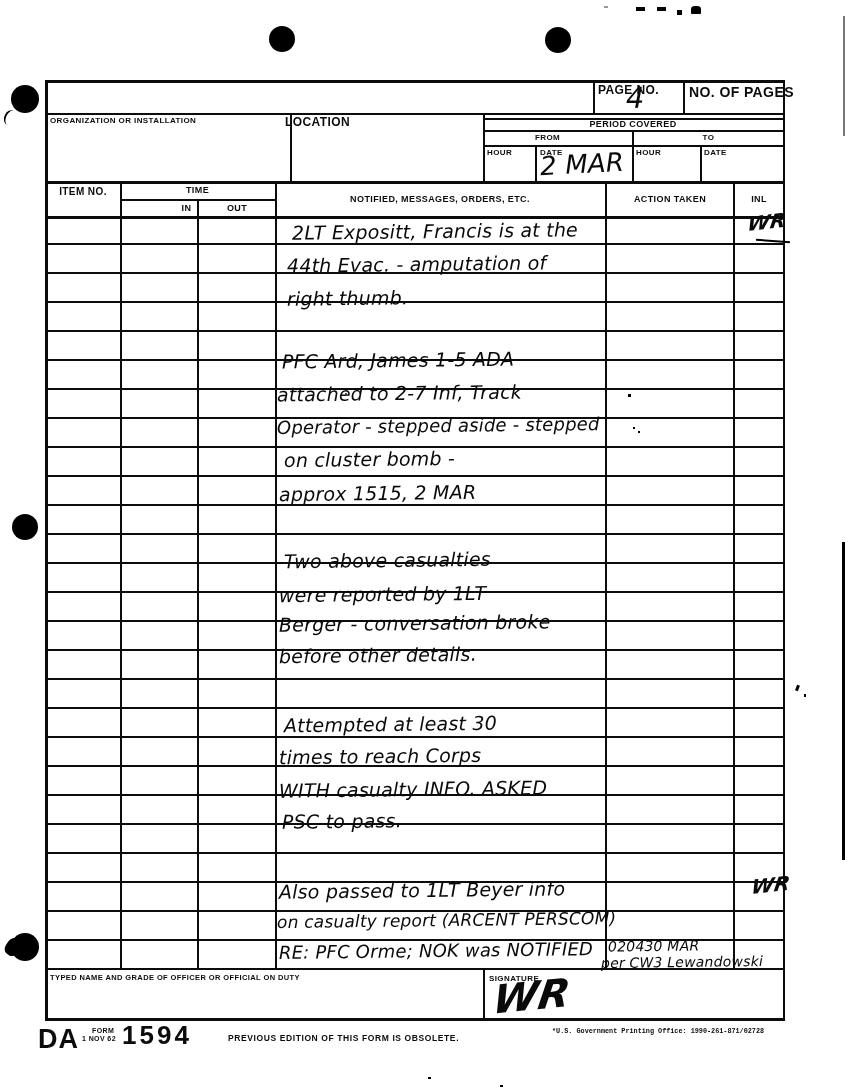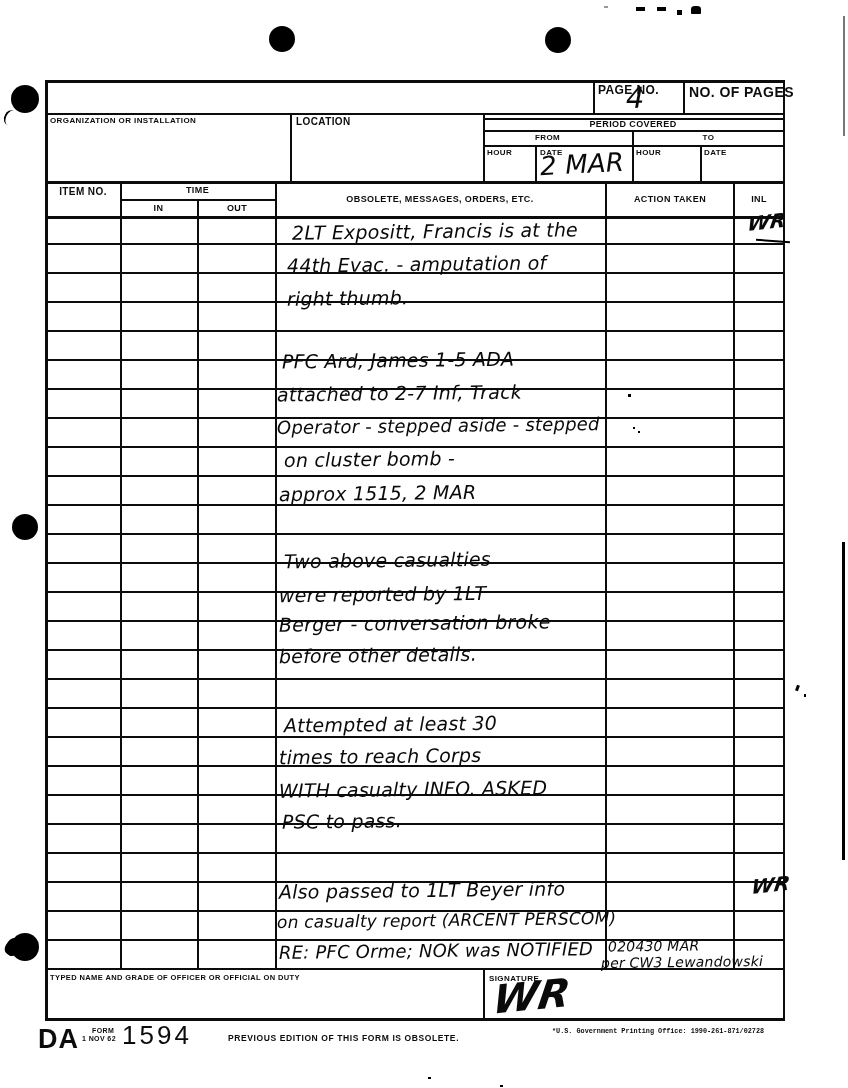--- a/index.html
+++ b/index.html
@@ -62,44 +62,44 @@
   <div class="vl" style="left:290px;top:113px;width:2px;height:68px;"></div>
   <div class="vl" style="left:483px;top:113px;width:2px;height:68px;"></div>
   <div class="hl" style="left:483px;top:118px;width:300px;height:2px;"></div>
   <div class="hl" style="left:483px;top:130px;width:300px;height:2px;"></div>
   <div class="hl" style="left:483px;top:145px;width:300px;height:2px;"></div>
   <div class="vl" style="left:632px;top:130px;width:2px;height:51px;"></div>
   <div class="vl" style="left:535px;top:145px;width:2px;height:36px;"></div>
   <div class="vl" style="left:700px;top:145px;width:2px;height:36px;"></div>
 
   <div class="lbl" style="left:50px;top:116px;font-size:8px;">ORGANIZATION OR INSTALLATION</div>
-  <div class="lbl" style="left:296px;top:116px;font-size:10px;">LOCATION</div>
+  <div class="lbl" style="left:285px;top:116px;font-size:12px;">LOCATION</div>
   <div class="lbl ctr" style="left:483px;top:119px;width:300px;font-size:9px;">PERIOD COVERED</div>
   <div class="lbl ctr" style="left:483px;top:132.5px;width:129px;font-size:8px;">FROM</div>
   <div class="lbl ctr" style="left:634px;top:132.5px;width:149px;font-size:8px;">TO</div>
   <div class="lbl" style="left:487px;top:147.5px;font-size:8px;">HOUR</div>
   <div class="lbl" style="left:540px;top:147.5px;font-size:8px;">DATE</div>
   <div class="lbl" style="left:636px;top:147.5px;font-size:8px;">HOUR</div>
   <div class="lbl" style="left:704px;top:147.5px;font-size:8px;">DATE</div>
   <div class="hw" style="left:540px;top:151px;font-size:26px;transform:rotate(-3deg);">2 MAR</div>
 
   <div class="hl" style="left:45px;top:181px;width:740px;height:2.5px;"></div>
   <div class="hl" style="left:45px;top:216px;width:740px;height:2.5px;"></div>
   <div class="hl" style="left:120px;top:199px;width:155px;height:2px;"></div>
   <div class="vl" style="left:120px;top:181px;width:2px;height:789px;"></div>
   <div class="vl" style="left:197px;top:199px;width:2px;height:771px;"></div>
   <div class="vl" style="left:275px;top:181px;width:2px;height:789px;"></div>
   <div class="vl" style="left:605px;top:181px;width:2px;height:789px;"></div>
   <div class="vl" style="left:733px;top:181px;width:2px;height:789px;"></div>
 
   <div class="lbl ctr" style="left:52px;top:186px;width:62px;font-size:10px;">ITEM NO.</div>
   <div class="lbl ctr" style="left:122px;top:185px;width:151px;font-size:9px;">TIME</div>
-  <div class="lbl ctr" style="left:120px;top:203px;width:77px;font-size:9px;">IN</div>
+  <div class="lbl ctr" style="left:120px;top:203px;width:77px;font-size:9px;padding-left:28px;">IN</div>
   <div class="lbl ctr" style="left:199px;top:203px;width:76px;font-size:9px;">OUT</div>
-  <div class="lbl ctr" style="left:277px;top:194px;width:326px;font-size:9px;">OBSOLETE, MESSAGES, ORDERS, ETC.</div>
+  <div class="lbl ctr" style="left:277px;top:194px;width:326px;font-size:9px;">NOTIFIED, MESSAGES, ORDERS, ETC.</div>
   <div class="lbl ctr" style="left:607px;top:194px;width:126px;font-size:9px;">ACTION TAKEN</div>
   <div class="lbl ctr" style="left:735px;top:194px;width:48px;font-size:9px;">INL</div>
 
   <div class="gridrows"></div>
 
   <div class="hw" style="left:292px;top:222px;font-size:19px;">2LT Expositt, Francis is at the</div>
   <div class="hw" style="left:287px;top:255px;font-size:19px;">44th Evac. - amputation of</div>
   <div class="hw" style="left:287px;top:289px;font-size:19px;">right thumb.</div>
   <div class="hw scrawl" style="left:748px;top:212px;font-size:20px;">WR</div>
   <div class="smudge" style="left:756px;top:240px;width:34px;height:2px;transform:rotate(4deg);"></div>
@@ -128,17 +128,17 @@
   <div class="hw scrawl" style="left:752px;top:875px;font-size:20px;">WR</div>
 
   <div class="vl" style="left:483px;top:970px;width:2px;height:48px;"></div>
   <div class="lbl" style="left:50px;top:974px;font-size:7.5px;">TYPED NAME AND GRADE OF OFFICER OR OFFICIAL ON DUTY</div>
   <div class="lbl" style="left:489px;top:974px;font-size:8px;">SIGNATURE</div>
   <div class="hw scrawl" style="left:494px;top:976px;font-size:40px;">WR</div>
 
   <div class="lbl" style="left:38px;top:1024px;font-size:27px;letter-spacing:1px;font-weight:900;text-align:right;">DA</div>
   <div class="lbl" style="left:92px;top:1027px;font-size:7px;">FORM</div>
   <div class="lbl" style="left:82px;top:1035px;font-size:7px;">1 NOV 62</div>
-  <div class="lbl" style="left:122px;top:1021px;font-size:26px;letter-spacing:3px;font-weight:400;">1594</div>
+  <div class="lbl" style="left:122px;top:1021px;font-size:26px;letter-spacing:3px;font-weight:700;">1594</div>
   <div class="lbl" style="left:228px;top:1034px;font-size:8.5px;letter-spacing:.6px;">PREVIOUS EDITION OF THIS FORM IS OBSOLETE.</div>
   <div class="lbl" style="left:552px;top:1028px;font-size:6.8px;font-family:'Liberation Mono',monospace;letter-spacing:0;">*U.S. Government Printing Office: 1990-261-871/02728</div>
 
 </div>
 
 </body></html>

